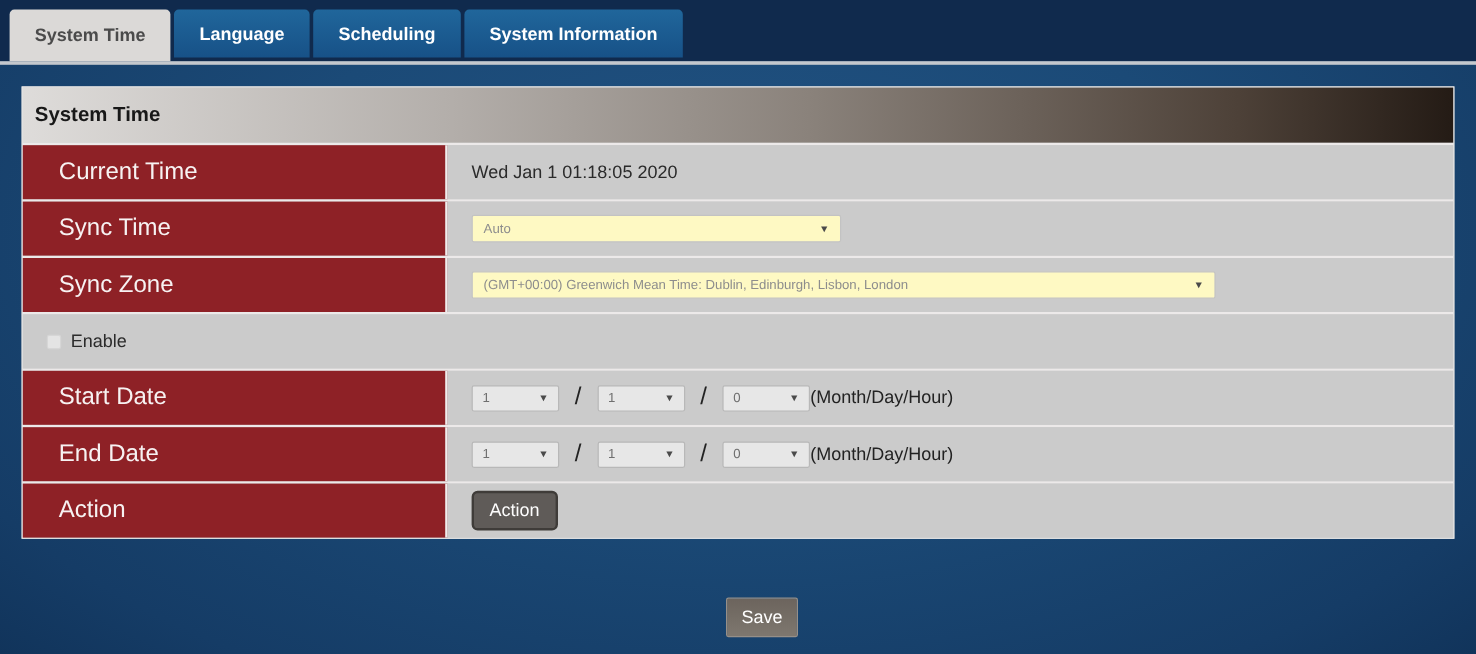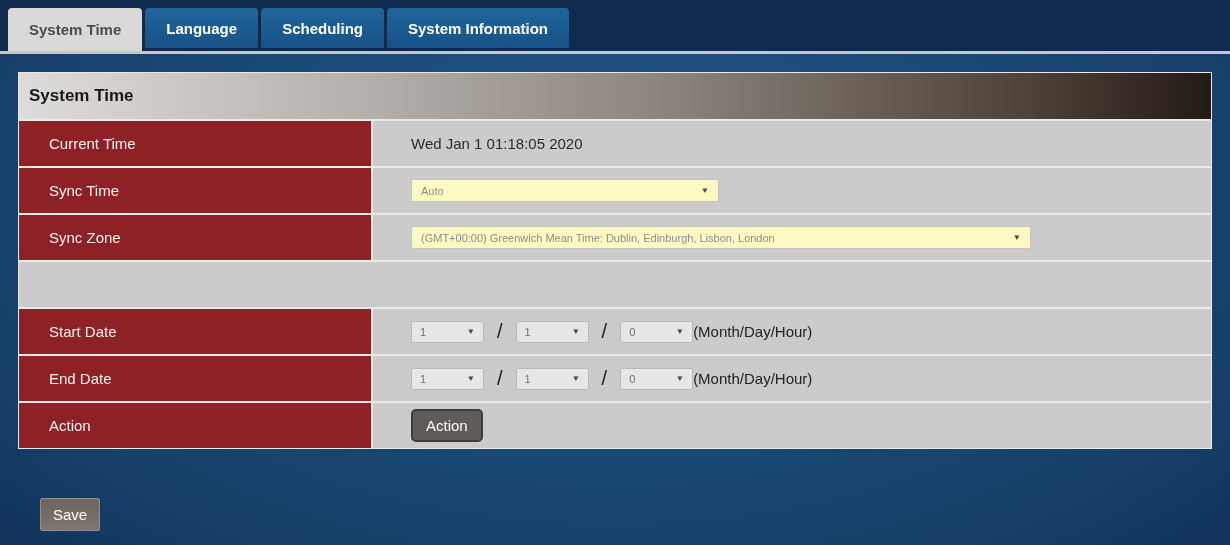--- a/index.html
+++ b/index.html
@@ -41,26 +41,26 @@
   }
   .panel-header {
     height: 46px; display: flex; align-items: center; padding-left: 10px;
     background: linear-gradient(to right, #dedcda 0%, #b3aeaa 30%, #8a827b 55%, #4d4138 85%, #241b15 100%);
   }
   .panel-title { font-size: 17px; font-weight: bold; color: #181818; }
 
   .row { display: flex; height: 47px; border-top: 2px solid #ece9e9; }
   .row-label {
     width: 354px; flex: none; background: #8e2126; color: #f7f2f2;
-    font-size: 15px; display: flex; align-items: center; padding-left: 30px;
+    font-size: 20px; display: flex; align-items: center; padding-left: 30px;
     border-right: 2px solid #efecec;
   }
   .row-content {
     flex: 1; background: #cbcbcb; display: flex; align-items: center;
-    padding-left: 38px; font-size: 15px; color: #2b2b2b;
+    padding-left: 20px; font-size: 15px; color: #2b2b2b;
   }
 
   
   .select {
     height: 23px; background: #fef9c3; border: 1px solid #c3c3c3; border-radius: 2px;
     display: flex; align-items: center; justify-content: space-between;
     padding: 0 9px; font-size: 11px; color: #8d8d8d; cursor: pointer;
   }
   .select-wide { width: 308px; }
   .select-xwide { width: 620px; }
@@ -78,21 +78,21 @@
     width: 12px; height: 12px; background: #e4e4e4; border: 1px solid #d6d6d6;
     border-radius: 2px; margin-right: 8px; cursor: pointer;
   }
 
   .action-btn {
     height: 33px; padding: 0 13px;
     background: #5f5b58; border: 2px solid #3f3c39; border-radius: 5px;
     color: #fdfdfd; font-size: 15px; font-family: "Liberation Sans", sans-serif; cursor: pointer;
   }
 
-  .save-wrap { position: absolute; left: 0; top: 498px; width: 100%; display: flex; justify-content: flex-start; padding-left: 40px; }
+  .save-wrap { position: absolute; left: 0; top: 498px; width: 100%; display: flex; justify-content: center; padding-left: 40px; }
   .save-btn {
     min-width: 56px; height: 33px; padding: 0 12px;
     background: linear-gradient(#6c645d, #7e776f);
     border: 1px solid #968f88; border-radius: 2px;
     color: #ffffff; font-size: 15px; font-family: "Liberation Sans", sans-serif; cursor: pointer;
   }
 </style>
 </head>
 <body>
 
@@ -142,20 +142,24 @@
     <div class="row-label">Sync Zone</div>
     <div class="row-content">
       <div class="select select-xwide">
         <span>(GMT+00:00) Greenwich Mean Time: Dublin, Edinburgh, Lisbon, London</span>
         <span class="arrow">▼</span>
       </div>
     </div>
   </div>
 
   <div class="row">
+    <div class="row-content">
+      <span class="checkbox"></span>
+      <span>Enable</span>
+    </div>
   </div>
 
   <div class="row">
     <div class="row-label">Start Date</div>
     <div class="row-content">
       <div class="mini-select">
         <span>1</span>
         <span class="arrow">▼</span>
       </div>
       <span class="slash">/</span>

